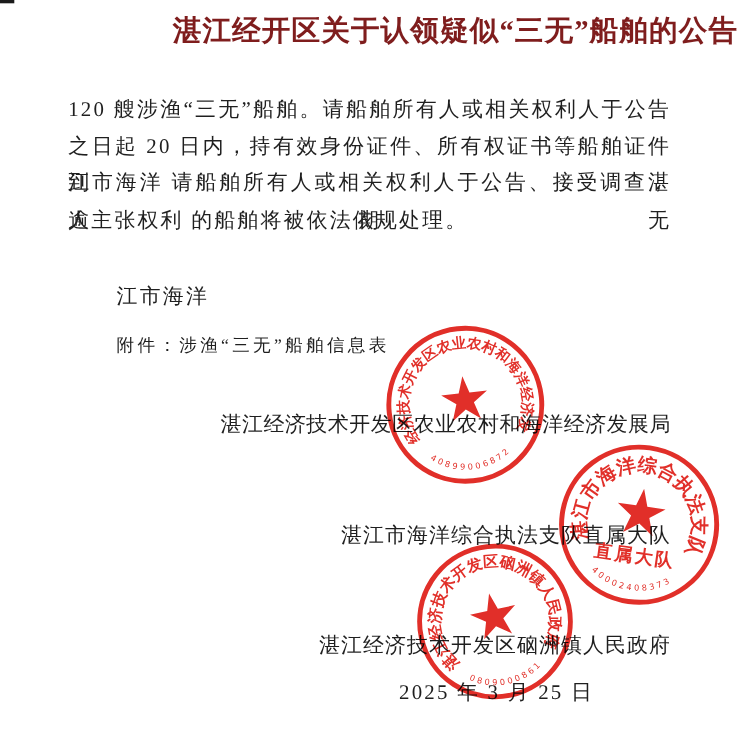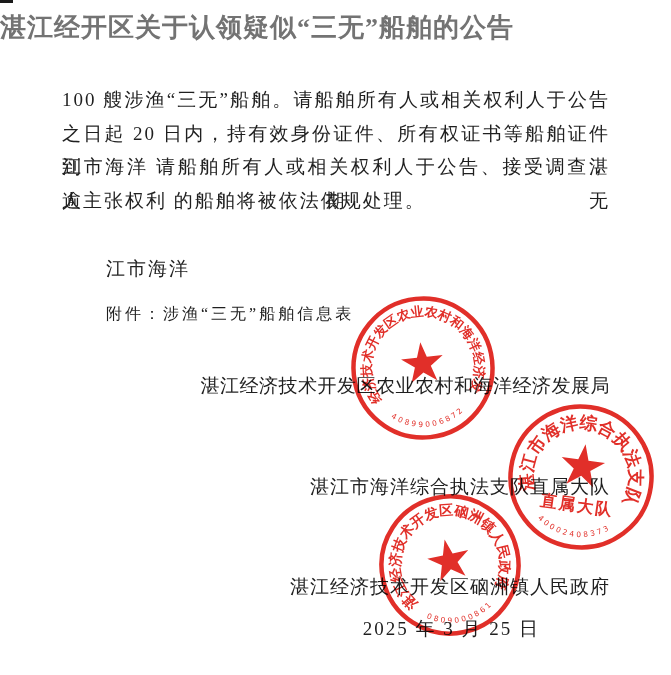--- a/index.html
+++ b/index.html
@@ -3,22 +3,22 @@
 <meta charset="utf-8">
 <style>
   html,body { margin:0; padding:0; background:#fff; }
   .page {
     position:relative; width:671px; height:675px; background:#ffffff;
     font-family:"Liberation Serif","DejaVu Serif",serif;
     color:#1f1f1f; overflow:hidden;
   }
   .corner-mark { position:absolute; left:0; top:0; width:13px; height:3px; background:#1a1a1a; }
   .doc-title {
-    position:absolute; top:10px; left:0; right:0; text-align:left;
-    font-size:26px; font-weight:bold; letter-spacing:1px; color:#737373;
+    position:absolute; top:10px; left:0; right:0; text-align:right;
+    font-size:26px; font-weight:bold; letter-spacing:1px; color:#7f1d1d;
     margin:0;
   }
   .para { position:absolute; left:62px; top:83px; width:548px; font-size:19px; line-height:33.5px; letter-spacing:2px; }
   .para .line { height:33.5px; white-space:nowrap; }
   .para .line.just { white-space:normal; text-align:justify; text-align-last:justify; }
   .para .line.indent { padding-left:44px; box-sizing:border-box; }
   .closing  { position:absolute; left:106px; top:256px; font-size:19px; letter-spacing:2px; }
   .attach   { position:absolute; left:106px; top:304px; font-size:16px; letter-spacing:3px; }
   .sig { position:absolute; right:61px; font-size:19px; letter-spacing:1px; text-align:right; white-space:nowrap; }
   .sig1 { top:373px; letter-spacing:0.5px; }
@@ -29,21 +29,21 @@
 </style>
 </head>
 <body>
 
 <div class="page">
   <div class="corner-mark"></div>
 
   <h1 class="doc-title">湛江经开区关于认领疑似“三无”船舶的公告</h1>
 
   <div class="para">
-    <div class="line just">100 艘涉渔“三无”船舶。请船舶所有人或相关权利人于公告</div>
+    <div class="line just">120 艘涉渔“三无”船舶。请船舶所有人或相关权利人于公告</div>
     <div class="line just">之日起 20 日内，持有效身份证件、所有权证书等船舶证件到湛</div>
     <div class="line just">江市海洋 请船舶所有人或相关权利人于公告、接受调查，逾期无</div>
     <div class="line">人主张权利 的船舶将被依法依规处理。</div>
   </div>
 
   <div class="closing">江市海洋</div>
   <div class="attach">附件：涉渔“三无”船舶信息表</div>
 
   <div class="sig sig1">湛江经济技术开发区农业农村和海洋经济发展局</div>
   <div class="sig sig2">湛江市海洋综合执法支队直属大队</div>

